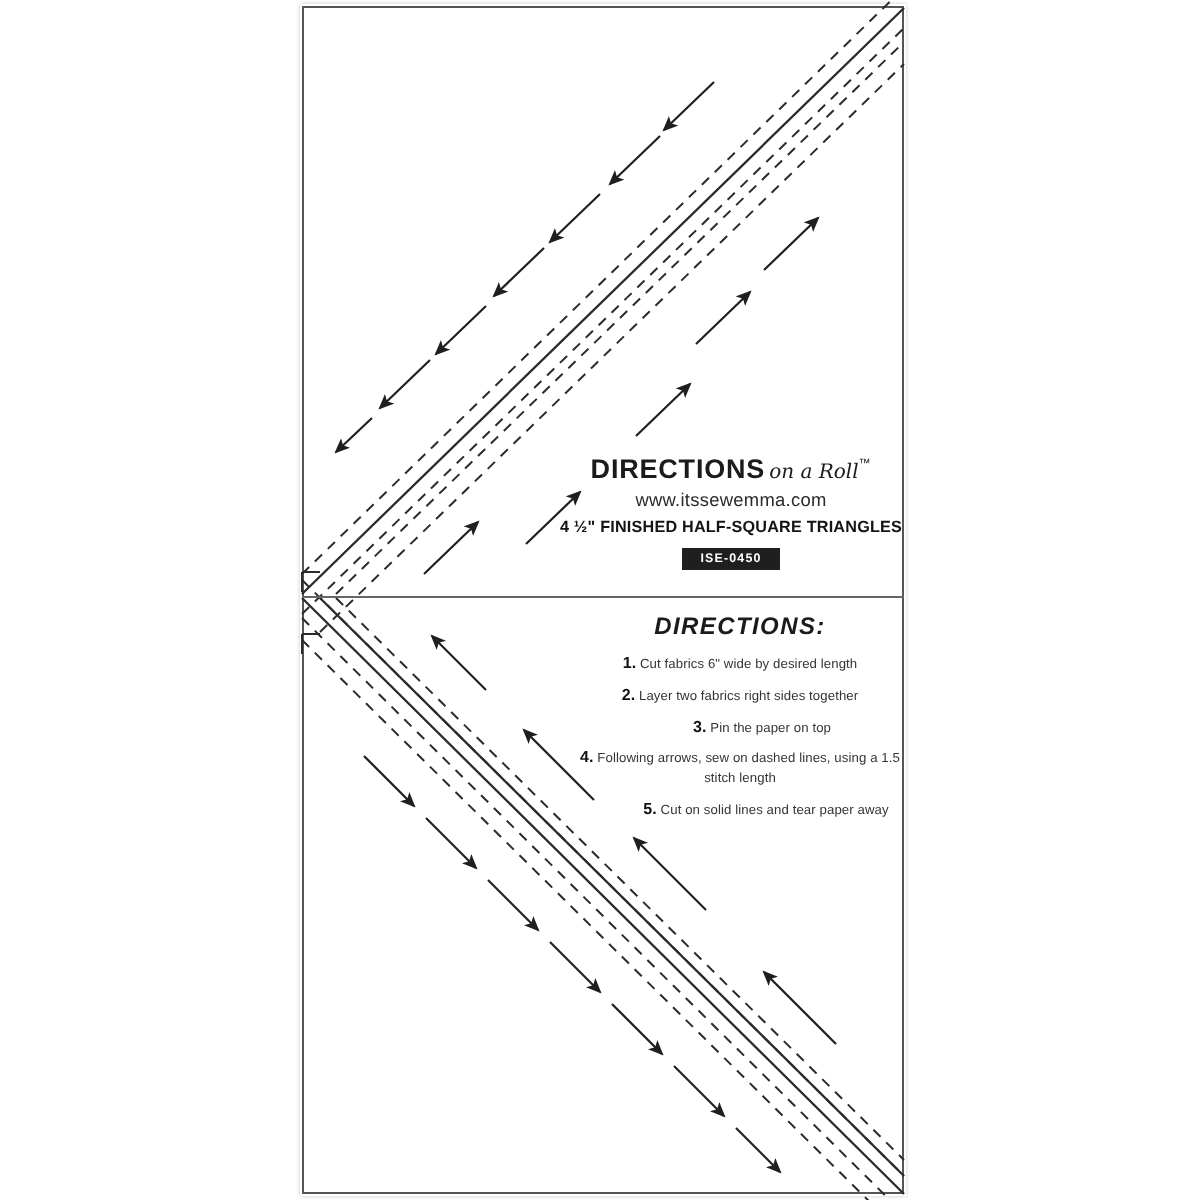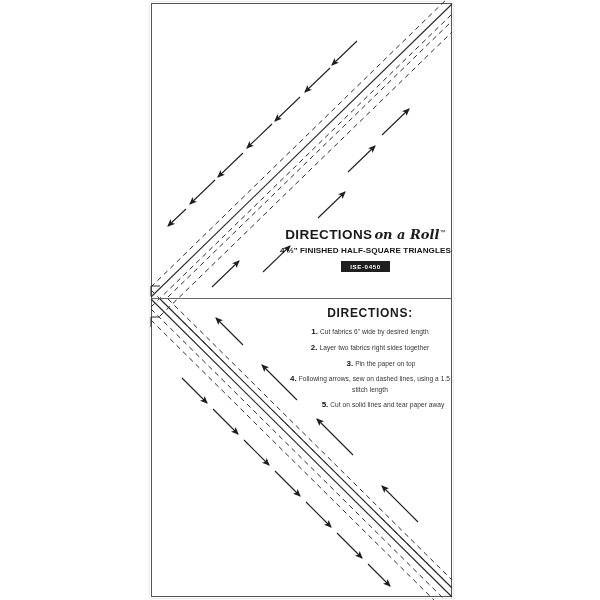--- a/index.html
+++ b/index.html
@@ -50,22 +50,22 @@
   .brand-line1{
     font-size:13.5px;
     font-weight:bold;
     letter-spacing:.4px;
     white-space:nowrap;
     line-height:1;
   }
   .brand-line1 .script{
     font-family:"DejaVu Serif", serif;
     font-style:italic;
-    font-weight:bold;
-    font-size:13px;
+    font-weight:normal;
+    font-size:10px;
     letter-spacing:0;
     margin-left:2px;
   }
   .brand-line1 .tm{
     font-size:6px;
     vertical-align:super;
     font-weight:normal;
   }
   .brand-url{
     font-size:9.2px;
@@ -98,20 +98,21 @@
     left:285px;top:306px;
     width:170px;
     color:#1b1b1b;
     text-align:center;
   }
   .dir-title{
     font-size:12px;
     font-weight:bold;
     letter-spacing:.7px;
     margin-bottom:6px;
+    font-style:italic;
   }
   .dir-step{
     font-size:6.6px;
     line-height:1.45;
     margin-bottom:4.2px;
     color:#343434;
     letter-spacing:.05px;
   }
   .dir-step b{font-size:8px;color:#111;}
   .s1{text-align:center;}
@@ -190,20 +191,21 @@
       <line x1="368" y1="564" x2="390" y2="586" marker-end="url(#ah)"></line>
     </g>
   </svg>
 
   <div class="divider"></div>
 
   <div class="brand">
     <div class="brand-line1">
       <span>DIRECTIONS</span><span class="script">on a Roll</span><span class="tm">™</span>
     </div>
+    <div class="brand-url">www.itssewemma.com</div>
     <div class="brand-sub">4 ½" FINISHED HALF-SQUARE TRIANGLES</div>
     <div><span class="brand-badge">ISE-0450</span></div>
   </div>
 
   <div class="directions">
     <div class="dir-title">DIRECTIONS:</div>
     <div class="dir-step s1">
       <b>1.</b>
       <span>Cut fabrics 6" wide by desired length</span>
     </div>

